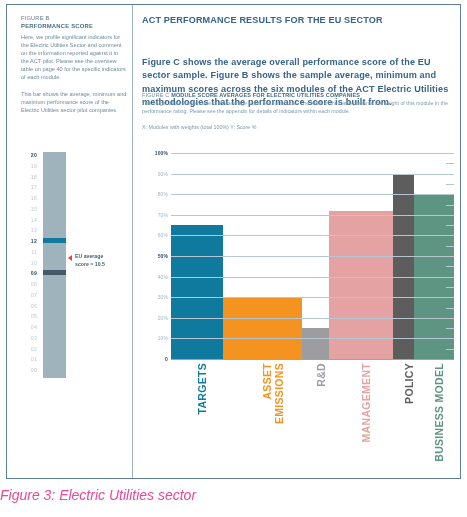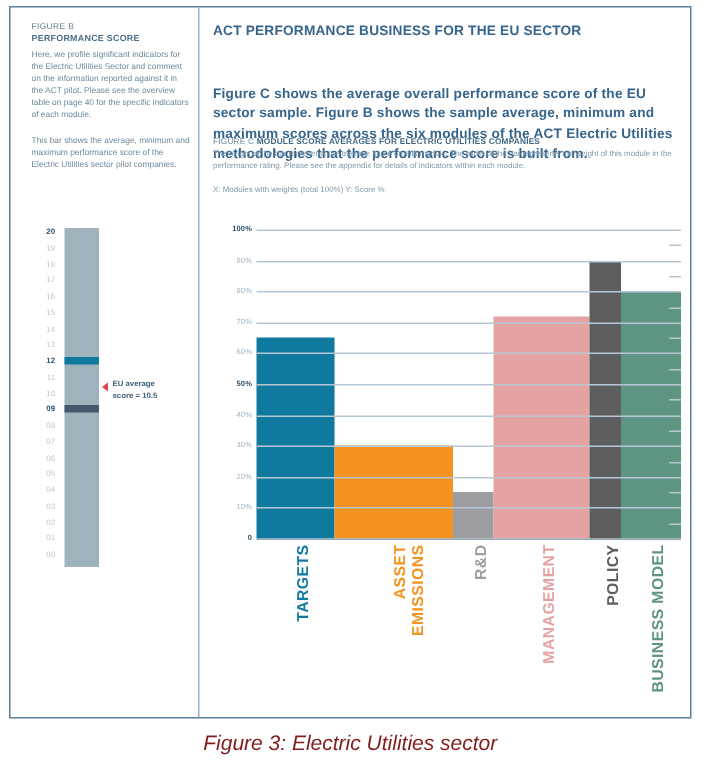--- a/index.html
+++ b/index.html
@@ -289,25 +289,24 @@
   }
   .xl-inner .l2 {
     display: block;
   }
   
   .fig-caption {
     position: absolute;
     left: 0;
     top: 487px;
     width: 467px;
-    text-align: center;
     font-family: "Liberation Sans", sans-serif;
     font-style: italic;
     font-size: 14px;
-    color: #7f1d1d;
+    color: #ec4899;
   }
 </style>
 </head>
 <body>
 
 <div id="page">
 
   <div class="figure-frame">
 
     <div class="left-col">
@@ -351,21 +350,21 @@
           <div class="avg-label">
             <span>EU average</span><br>
             <span>score = 10.5</span>
           </div>
         </div>
       </div>
     </div>
 
     <div class="right-col">
       <div class="main-title">
-        <span class="t0">ACT PERFORMANCE BUSINESS FOR THE EU SECTOR</span>
+        <span class="t0">ACT PERFORMANCE RESULTS FOR THE EU SECTOR</span>
         <span class="tb">Figure C shows the average overall performance score of the EU sector sample. Figure B shows the sample average, minimum and maximum scores across the six modules of the ACT Electric Utilities methodologies that the performance score is built from.</span>
       </div>
 
       <div class="figc-caption">
         <div class="figc-line1">
           <span>FIGURE C</span>
           <b>MODULE SCORE AVERAGES FOR ELECTRIC UTILITIES COMPANIES</b>
         </div>
         <div class="figc-body">The height of the bar represents the average score on this module. The width of the bar represents the weight of this module in the performance rating. Please see the appendix for details of indicators within each module.</div>
         <div class="figc-axes">X: Modules with weights (total 100%)  Y: Score %</div>

